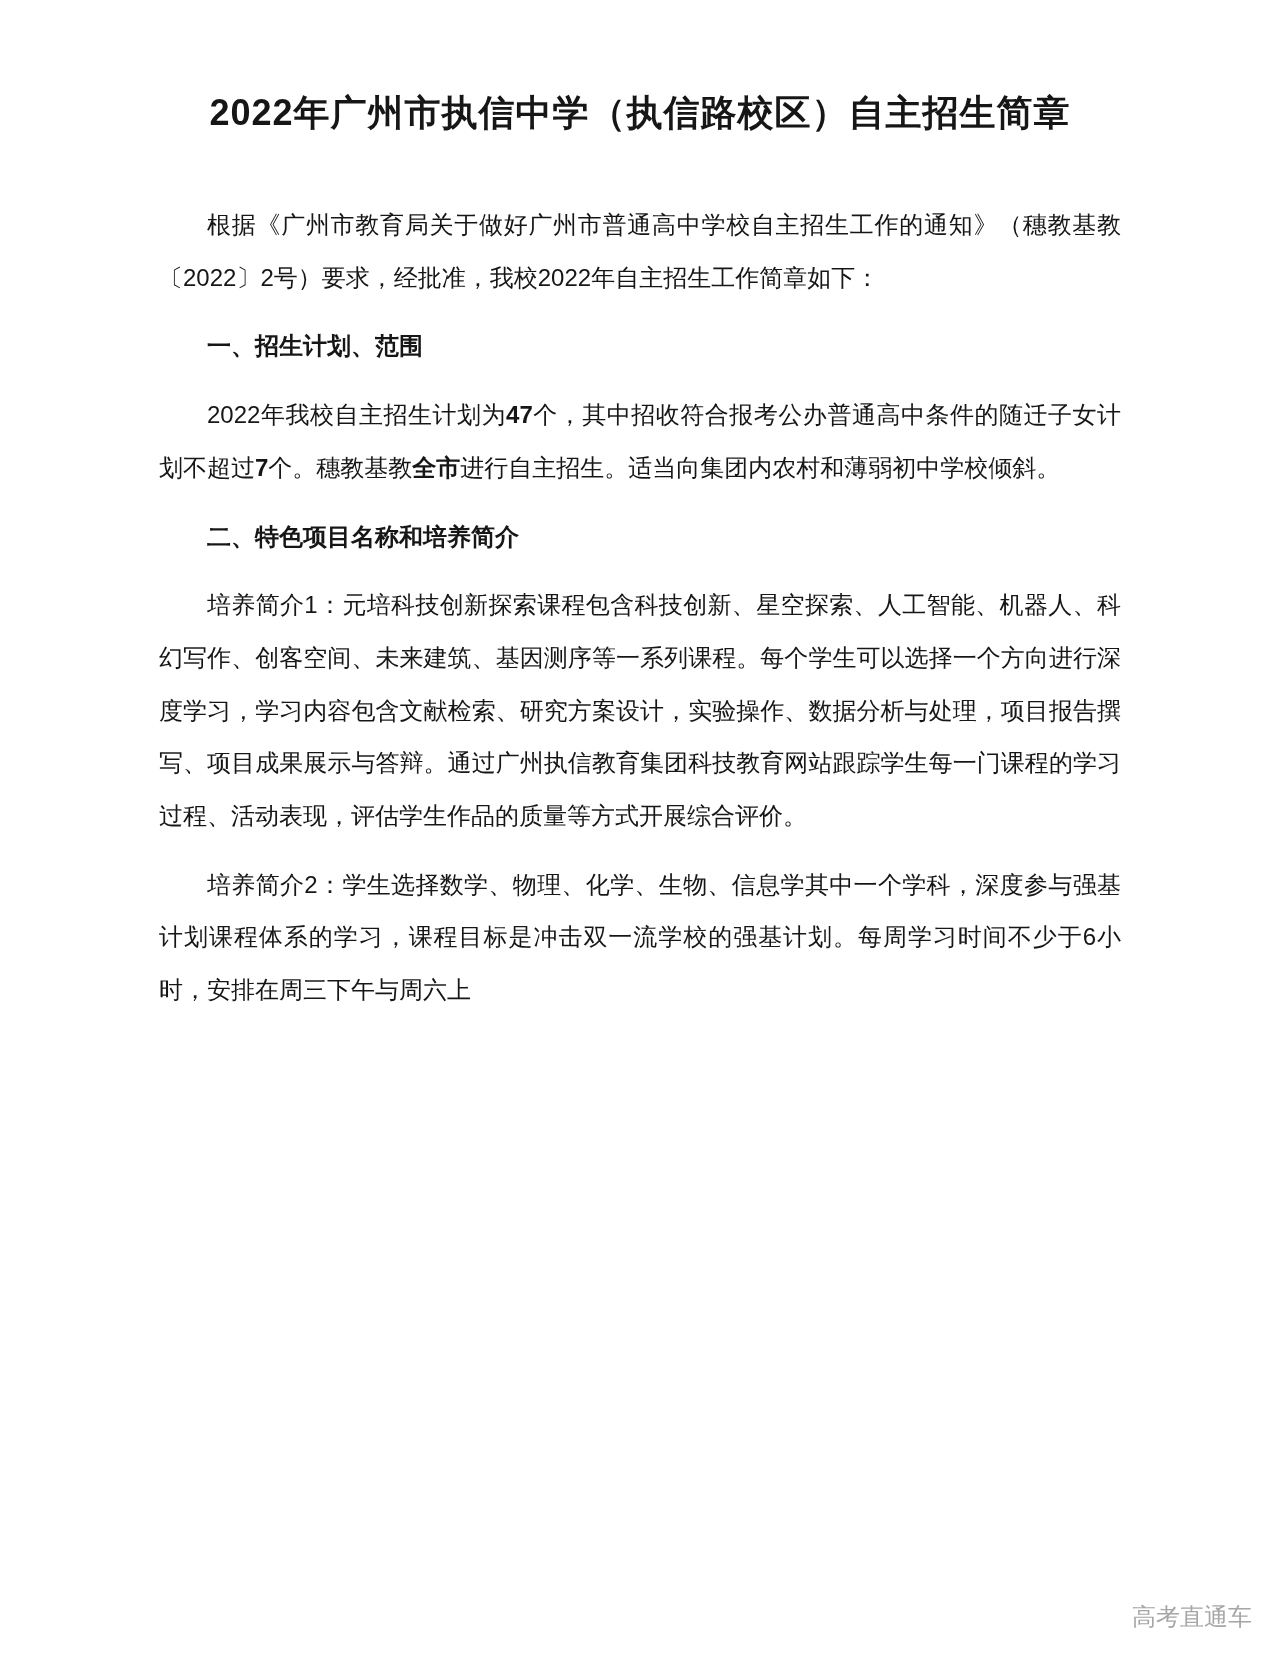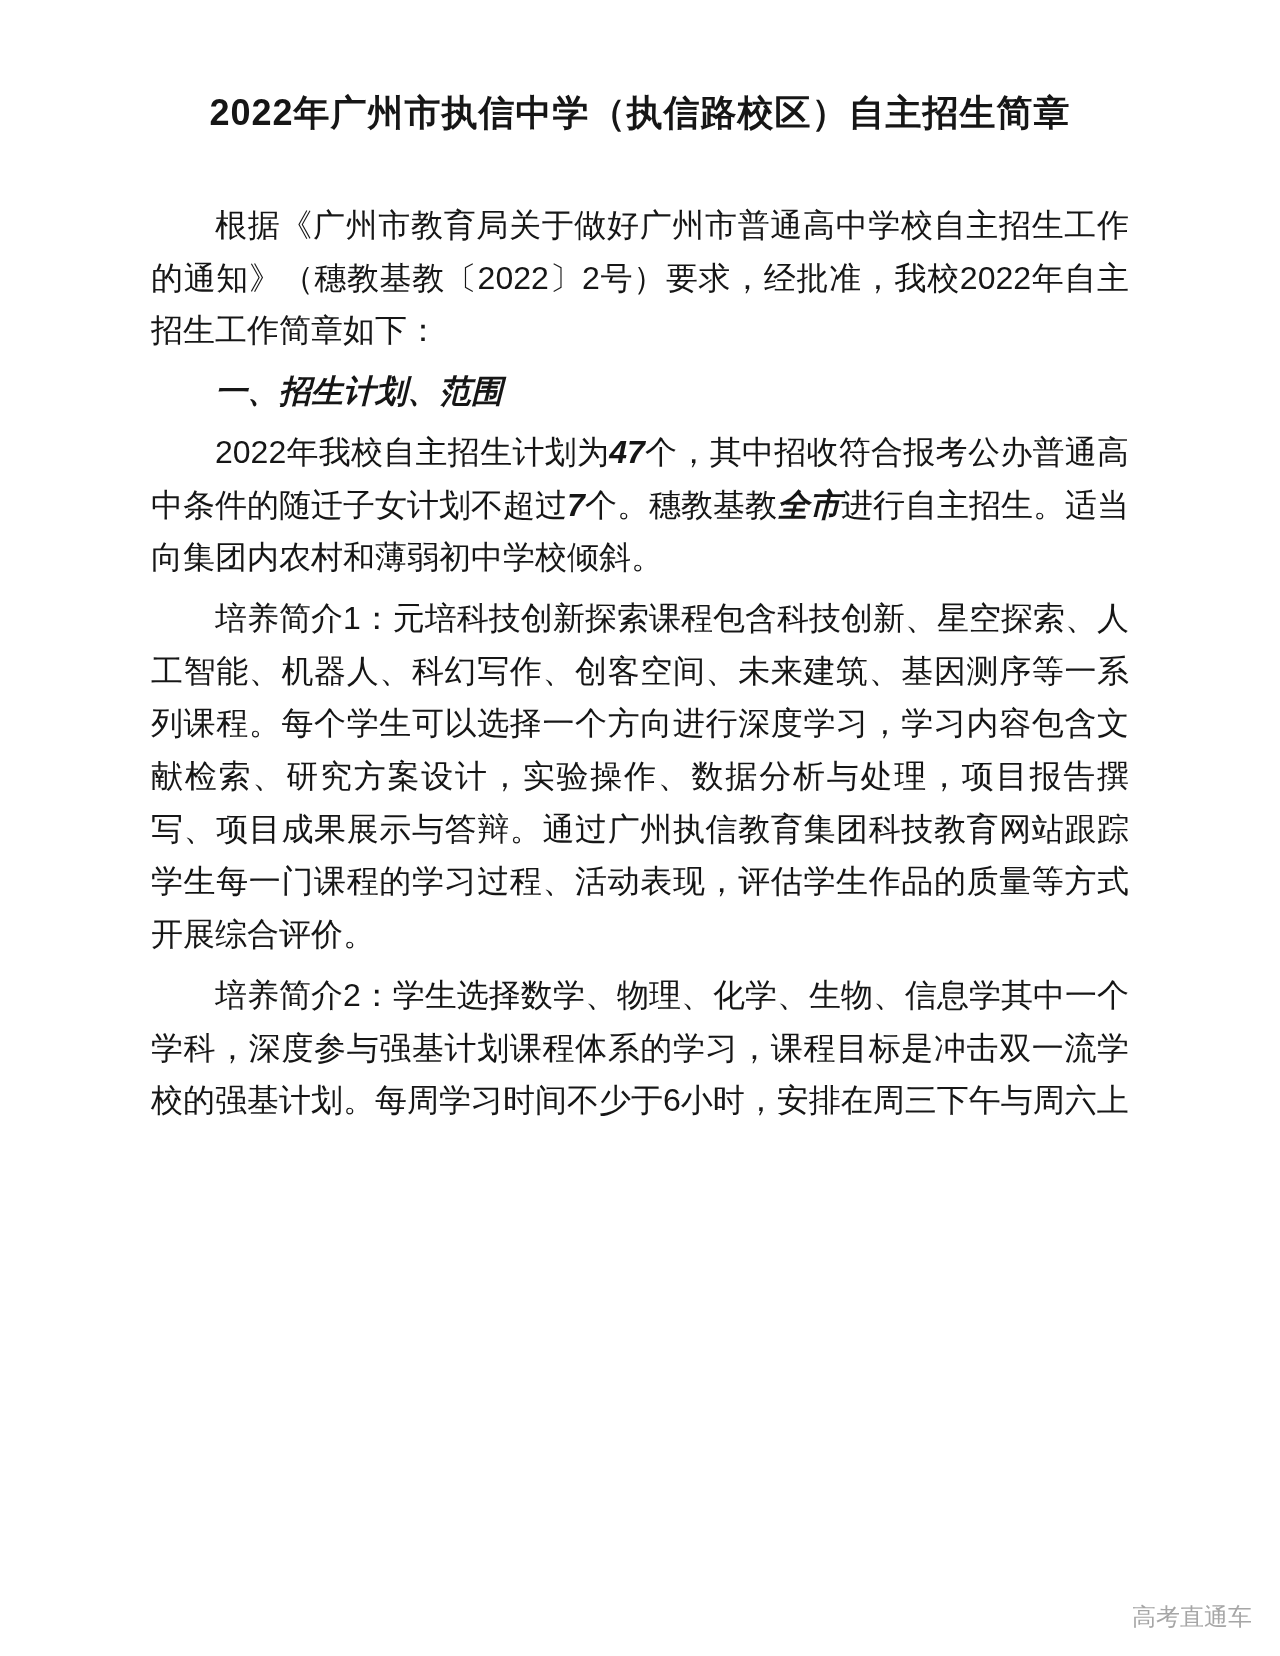--- a/index.html
+++ b/index.html
@@ -22,45 +22,46 @@
   }
   .doc-title {
     font-size: 36px;
     font-weight: 700;
     text-align: center;
     line-height: 53px;
     letter-spacing: 1px;
     margin-bottom: 60px;
   }
   .doc p {
-    font-size: 32px;
+    font-size: 24px;
     line-height: 52.7px;
     text-align: justify;
     text-indent: 2em;
-    margin: 8px;
+    margin: 16px;
   }
   .doc p.heading { font-weight: 700; }
-  .doc span.b { font-weight: 700; font-style: italic; }
+  .doc span.b { font-weight: 700; }
   .watermark {
     position: absolute;
     top: 1601px;
     right: 28px;
     font-size: 24px;
     line-height: 32px;
     color: #a6a6a6;
   }
 </style>
 </head>
 <body>
 
 <div class="page">
   <div class="doc">
     <div class="doc-title">2022年广州市执信中学（执信路校区）自主招生简章</div>
     <div>
         <p class="paragraph"><span>根据《广州市教育局关于做好广州市普通高中学校自主招生工作的通知》（穗教基教〔2022〕2号）要求，经批准，我校2022年自主招生工作简章如下：</span></p>
         <p class="heading"><span class="b">一、招生计划、范围</span></p>
         <p class="paragraph"><span>2022年我校自主招生计划为</span><span class="b">47</span><span>个，其中招收符合报考公办普通高中条件的随迁子女计划不超过</span><span class="b">7</span><span>个。穗教基教</span><span class="b">全市</span><span>进行自主招生。适当向集团内农村和薄弱初中学校倾斜。</span></p>
+        <p class="heading"><span class="b">二、特色项目名称和培养简介</span></p>
         <p class="paragraph"><span>培养简介1：元培科技创新探索课程包含科技创新、星空探索、人工智能、机器人、科幻写作、创客空间、未来建筑、基因测序等一系列课程。每个学生可以选择一个方向进行深度学习，学习内容包含文献检索、研究方案设计，实验操作、数据分析与处理，项目报告撰写、项目成果展示与答辩。通过广州执信教育集团科技教育网站跟踪学生每一门课程的学习过程、活动表现，评估学生作品的质量等方式开展综合评价。</span></p>
         <p class="paragraph"><span>培养简介2：学生选择数学、物理、化学、生物、信息学其中一个学科，深度参与强基计划课程体系的学习，课程目标是冲击双一流学校的强基计划。每周学习时间不少于6小时，安排在周三下午与周六上</span></p>
       </div>
   </div>
   <div class="watermark">高考直通车</div>
 </div>
 
 </body></html>

